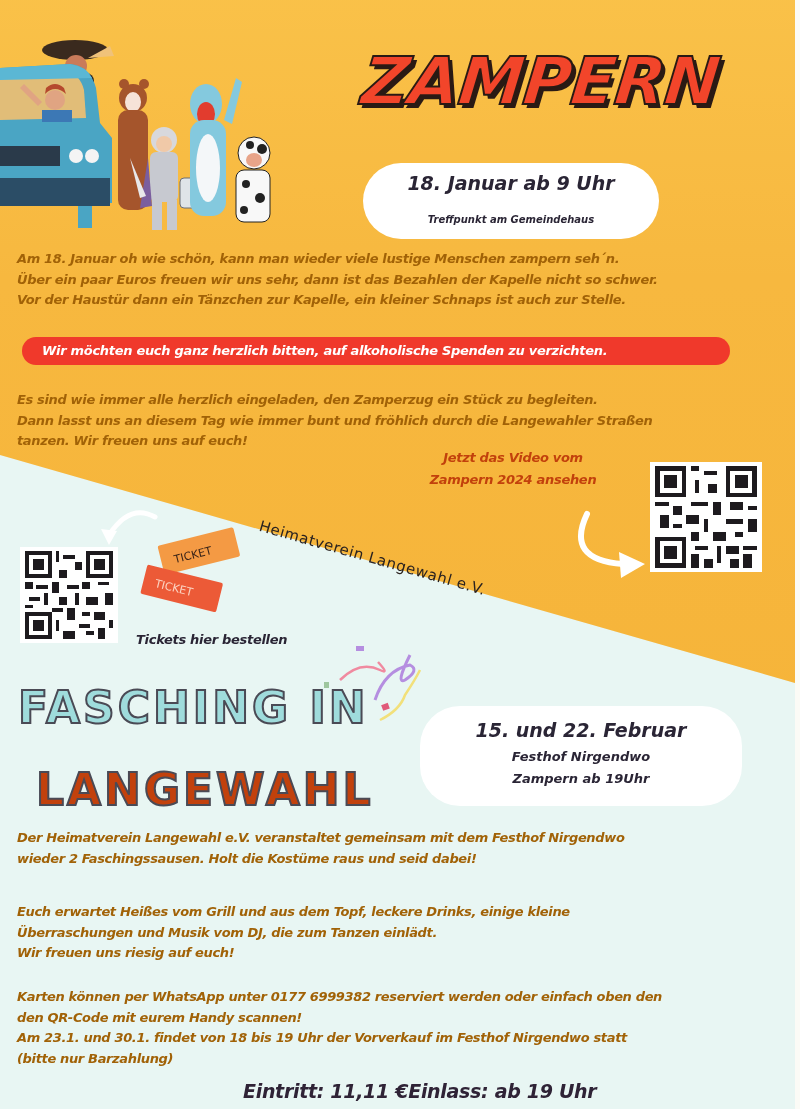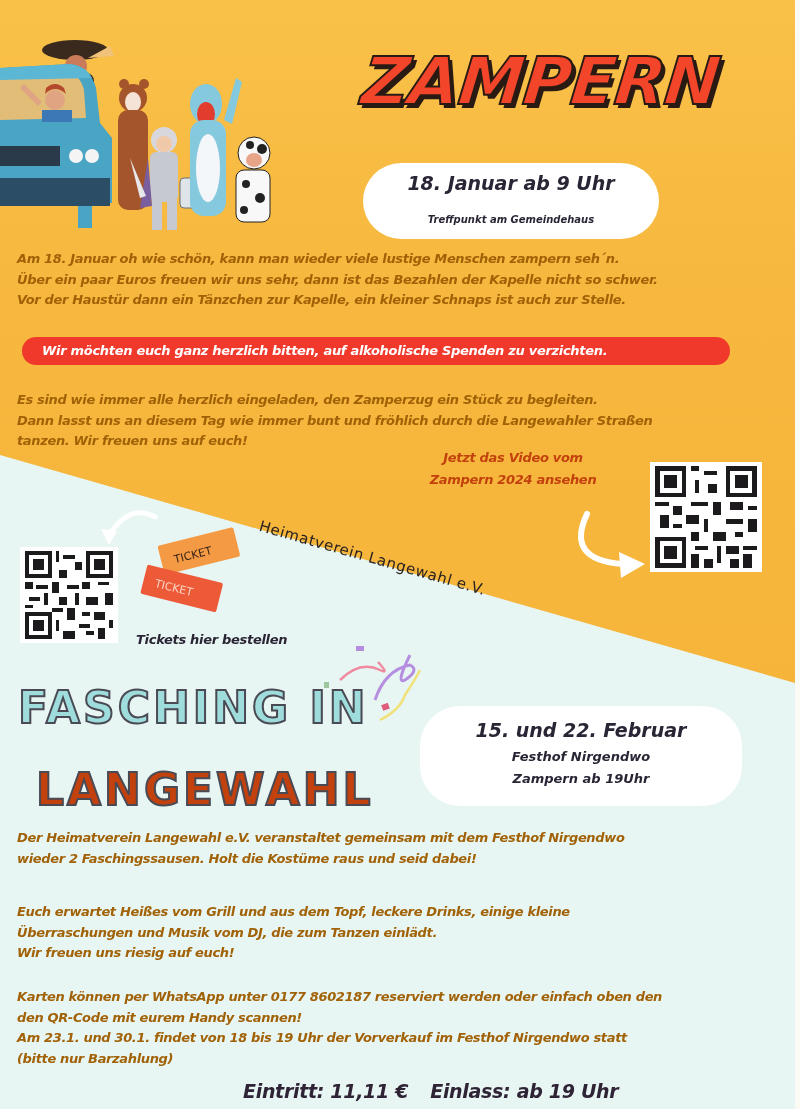--- a/index.html
+++ b/index.html
@@ -60,21 +60,21 @@
 
   .pill-fasching { left: 420px; top: 706px; width: 322px; height: 100px; }
   .pill-fasching .big { font-family: "DejaVu Sans", sans-serif; font-weight: bold; font-style: italic; font-size: 19px; margin-top: 13px; }
   .pill-fasching .small { font-family: "DejaVu Sans", sans-serif; font-weight: bold; font-style: italic; font-size: 13px; margin-top: 6px; line-height: 20px; }
 
   .fp1 { left: 17px; top: 828px; width: 770px; }
   .fp2 { left: 17px; top: 902px; width: 770px; }
   .fp3 { left: 17px; top: 987px; width: 770px; }
 
   .footer-line { position: absolute; left: 243px; top: 1080px; font-family: "DejaVu Sans", sans-serif; font-weight: bold; font-style: italic; font-size: 19px; color: #2f2336; letter-spacing: -0.3px; white-space: nowrap; }
-  .footer-line span + span { margin-left: 22px; }
+  .footer-line span + span { }
 </style>
 </head>
 <body>
 
 <div class="page">
   <div class="orange-bg"></div>
   <div class="orange-shade"></div>
 
   <svg class="illus" viewBox="0 0 300 205">
 
@@ -282,21 +282,21 @@
   <div class="para fp1">
     <div>Der Heimatverein Langewahl e.V. veranstaltet gemeinsam mit dem Festhof Nirgendwo</div>
     <div>wieder 2 Faschingssausen. Holt die Kostüme raus und seid dabei!</div>
   </div>
   <div class="para fp2">
     <div>Euch erwartet Heißes vom Grill und aus dem Topf, leckere Drinks, einige kleine</div>
     <div>Überraschungen und Musik vom DJ, die zum Tanzen einlädt.</div>
     <div>Wir freuen uns riesig auf euch!</div>
   </div>
   <div class="para fp3">
-    <div>Karten können per WhatsApp unter 0177 8602187 reserviert werden oder einfach oben den</div>
+    <div>Karten können per WhatsApp unter 0177 6999382 reserviert werden oder einfach oben den</div>
     <div>den QR-Code mit eurem Handy scannen!</div>
     <div>Am 23.1. und 30.1. findet von 18 bis 19 Uhr der Vorverkauf im Festhof Nirgendwo statt</div>
     <div>(bitte nur Barzahlung)</div>
   </div>
 
   <div class="footer-line">
     <span>Eintritt: 11,11 €</span><span>Einlass: ab 19 Uhr</span>
   </div>
 </div>
 <div class="right-edge"></div>

